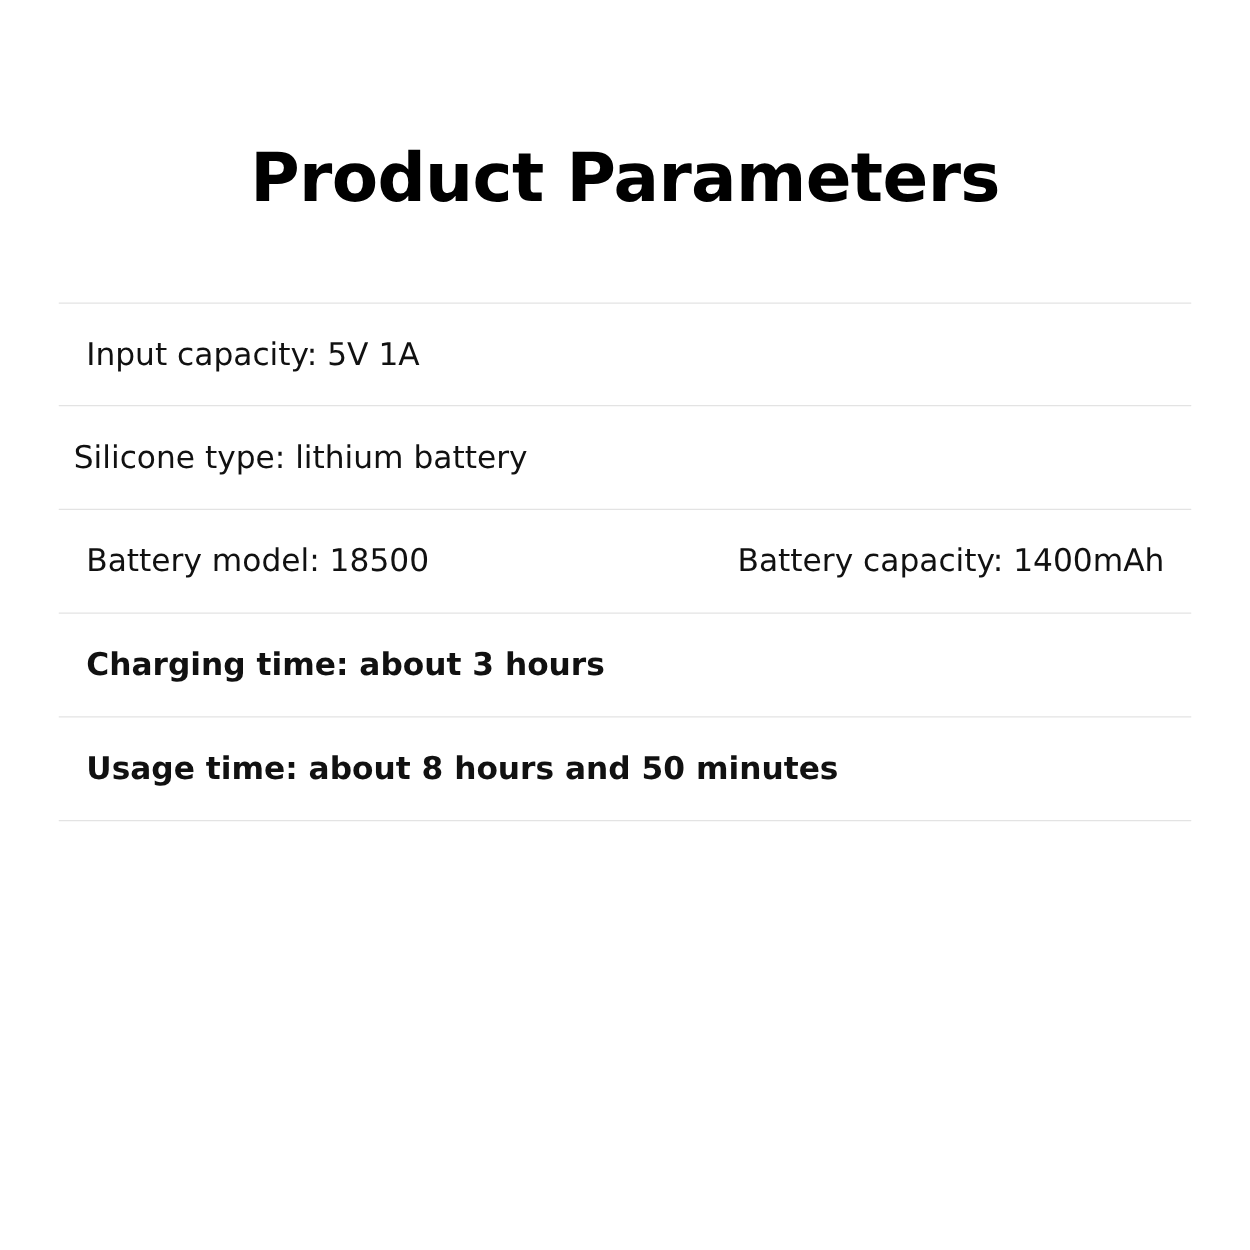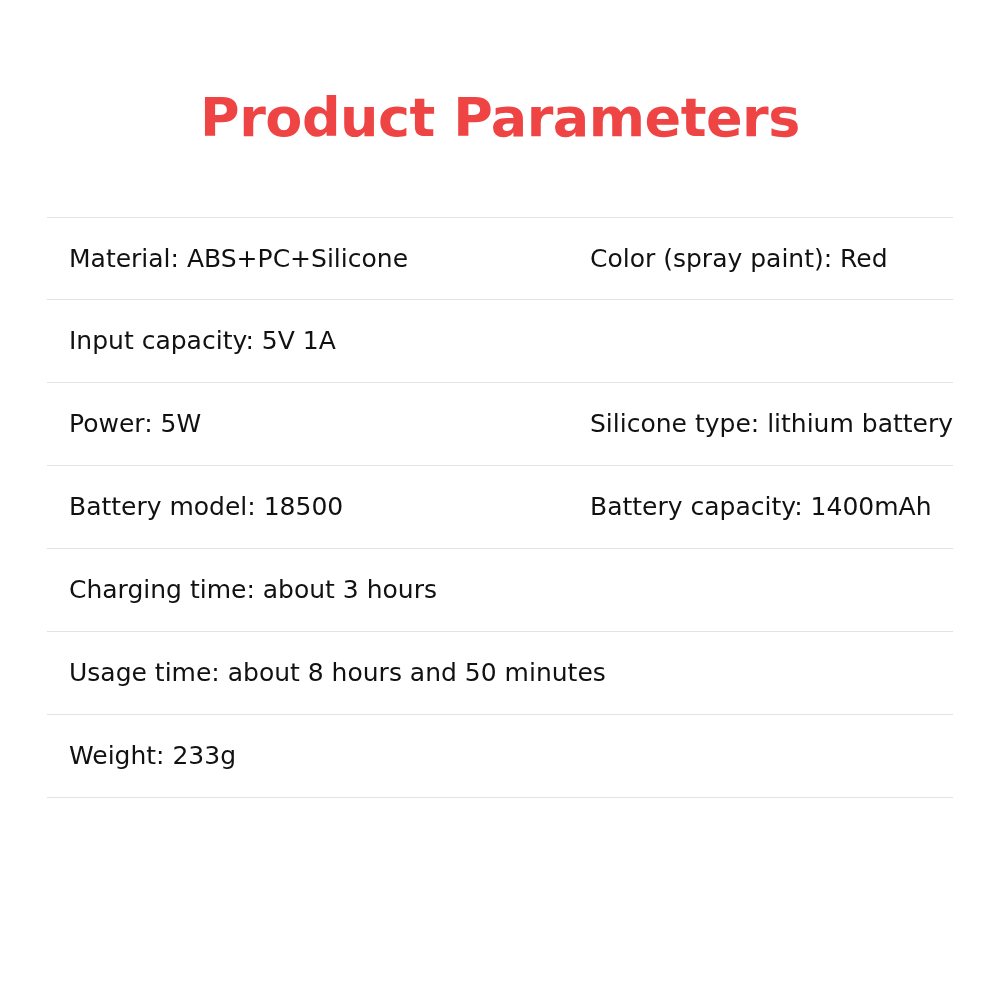--- a/index.html
+++ b/index.html
@@ -18,22 +18,22 @@
     position: relative;
     width: 1000px;
     height: 1000px;
     box-sizing: border-box;
   }
   .title {
     text-align: center;
     font-size: 54px;
     font-weight: 700;
     letter-spacing: -0.5px;
-    color: #ef4444;
-    padding-top: 88px;
+    color: #000000;
+    padding-top: 113px;
     line-height: 1.1;
   }
   .spec-table {
     margin: 0 auto;
     margin-top: 70px;
     width: 906px;
   }
   .spec-row {
     display: flex;
     flex-direction: row;
@@ -55,57 +55,50 @@
   }
   .cell-left {
     flex: 0 0 531px;
   }
   .cell-right {
     flex: 1 1 auto;
     padding-left: 12px;
   }
   .cell-full {
     flex: 1 1 auto;
+    font-weight: bold;
   }
 </style>
 </head>
 <body>
 
 <div class="page">
 
   <div class="title">Product Parameters</div>
 
   <div class="spec-table">
 
-    <div class="spec-row">
-      <div class="cell cell-left">Material: ABS+PC+Silicone</div>
-      <div class="cell cell-right">Color (spray paint): Red</div>
-    </div>
 
     <div class="spec-row">
       <div class="cell cell-left">Input capacity: 5V 1A</div>
     </div>
 
     <div class="spec-row">
-      <div class="cell cell-left">Power: 5W</div>
       <div class="cell cell-right">Silicone type: lithium battery</div>
     </div>
 
     <div class="spec-row">
       <div class="cell cell-left">Battery model: 18500</div>
       <div class="cell cell-right">Battery capacity: 1400mAh</div>
     </div>
 
     <div class="spec-row">
       <div class="cell cell-full">Charging time: about 3 hours</div>
     </div>
 
     <div class="spec-row">
       <div class="cell cell-full">Usage time: about 8 hours and 50 minutes</div>
     </div>
 
 
-    <div class="spec-row">
-      <div class="cell cell-full">Weight: 233g</div>
-    </div>
 
   </div>
 </div>
 
 </body></html>

